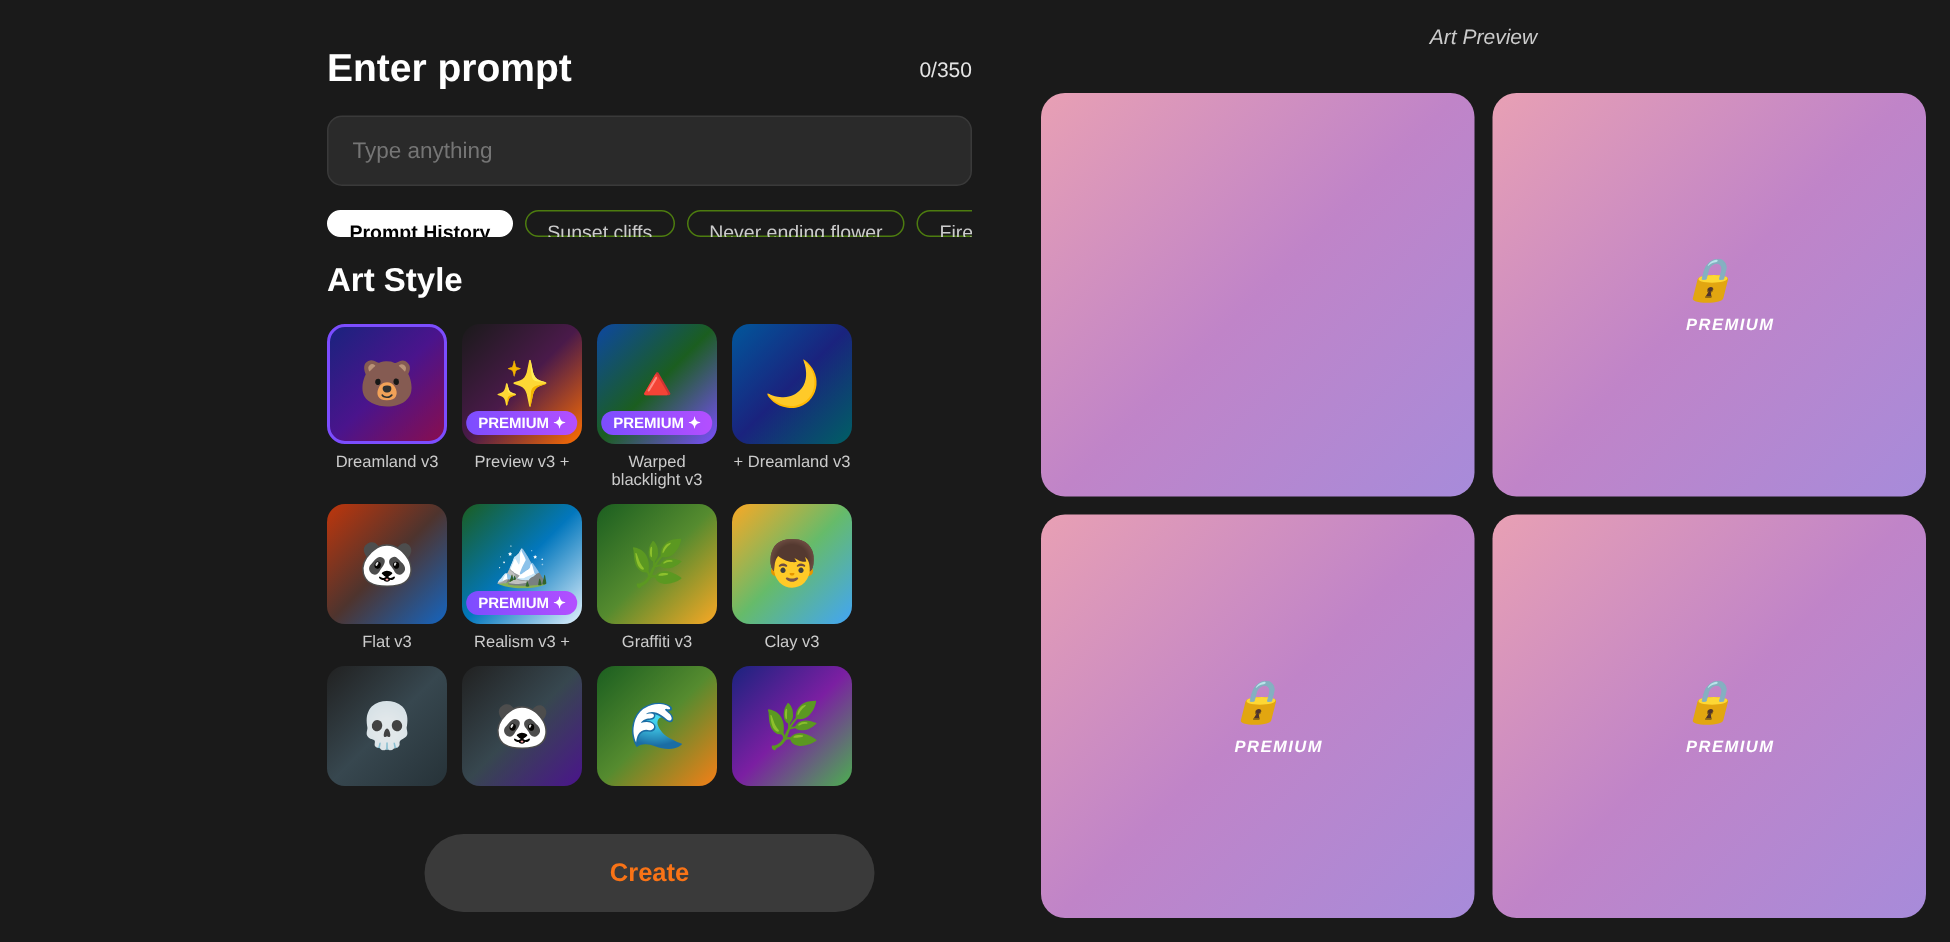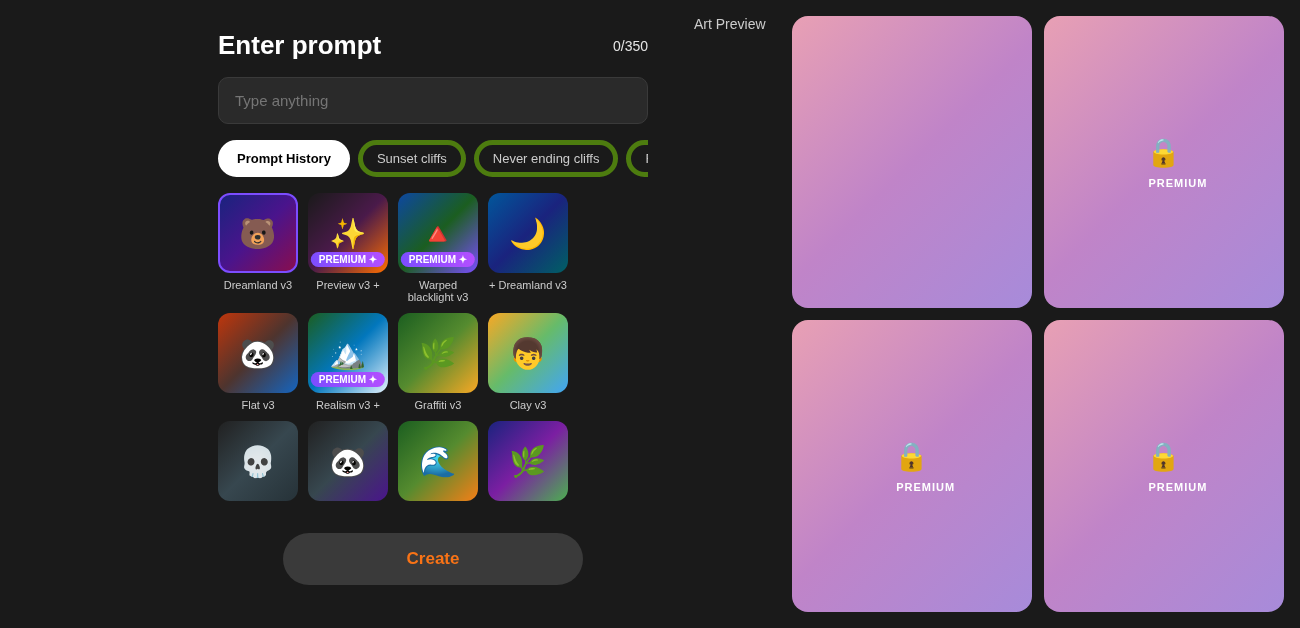--- a/index.html
+++ b/index.html
@@ -53,21 +53,21 @@
     }
 
     .prompt-tags {
       display: flex;
       gap: 8px;
       flex-wrap: nowrap;
       overflow: hidden;
     }
 
     .tag {
-      border: 5px solid #4d7c0f;
+      border: 1px solid #4d7c0f;
       border-radius: 20px;
       padding: 6px 14px;
       font-size: 13px;
       color: #ccc;
       background: transparent;
       cursor: pointer;
       white-space: nowrap;
     }
 
     .tag.active {
@@ -168,22 +168,23 @@
       width: 300px;
       align-self: center;
       margin-top: 10px;
     }
 
     
     .right-panel {
       flex: 1;
       padding: 16px;
       display: flex;
-      flex-direction: row;
+      flex-direction: column;
       gap: 26px;
+      font-style: italic;
     }
 
     .art-preview-label {
       text-align: center;
       font-size: 14px;
       color: #ccc;
       margin-bottom: 4px;
     }
 
     .preview-grid {
@@ -228,24 +229,25 @@
   <div class="prompt-header">
     <span class="prompt-title">Enter prompt</span>
     <span class="char-count">0/350</span>
   </div>
 
   <input class="prompt-input" type="text" placeholder="Type anything" style="">
 
   <div class="prompt-tags">
     <button class="tag active">Prompt History</button>
     <button class="tag">Sunset cliffs</button>
-    <button class="tag">Never ending cliffs</button>
+    <button class="tag">Never ending flower</button>
     <button class="tag">Fire and w</button>
   </div>
 
+  <span class="section-title">Art Style</span>
 
   <div class="art-grid">
 
     <div class="art-item">
       <div class="art-thumb thumb-dreamland selected">
         <div class="thumb-icon">🐻</div>
       </div>
       <span class="art-label">Dreamland v3</span>
     </div>
     <div class="art-item">

